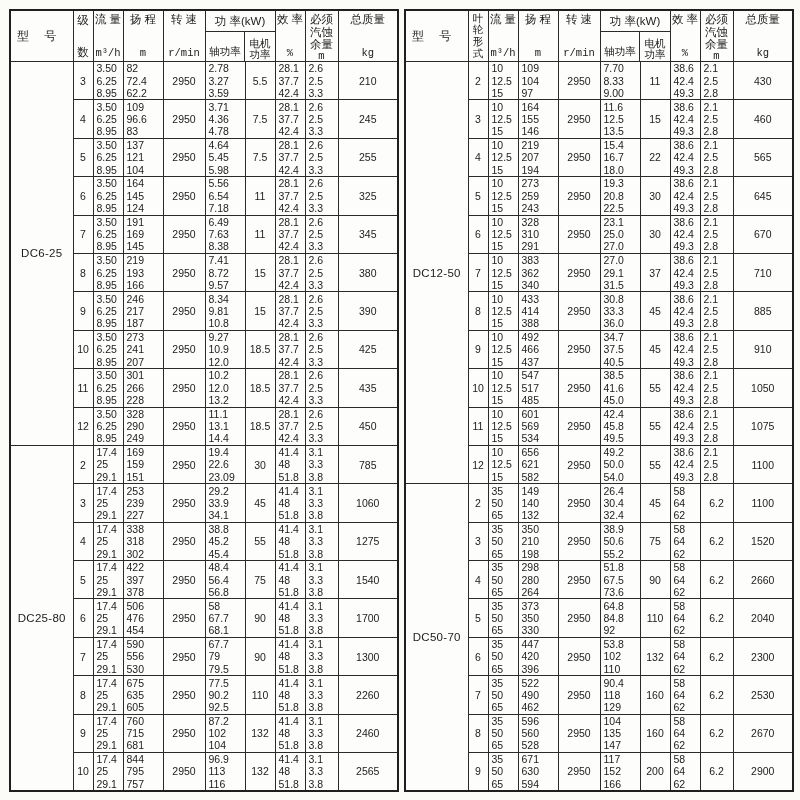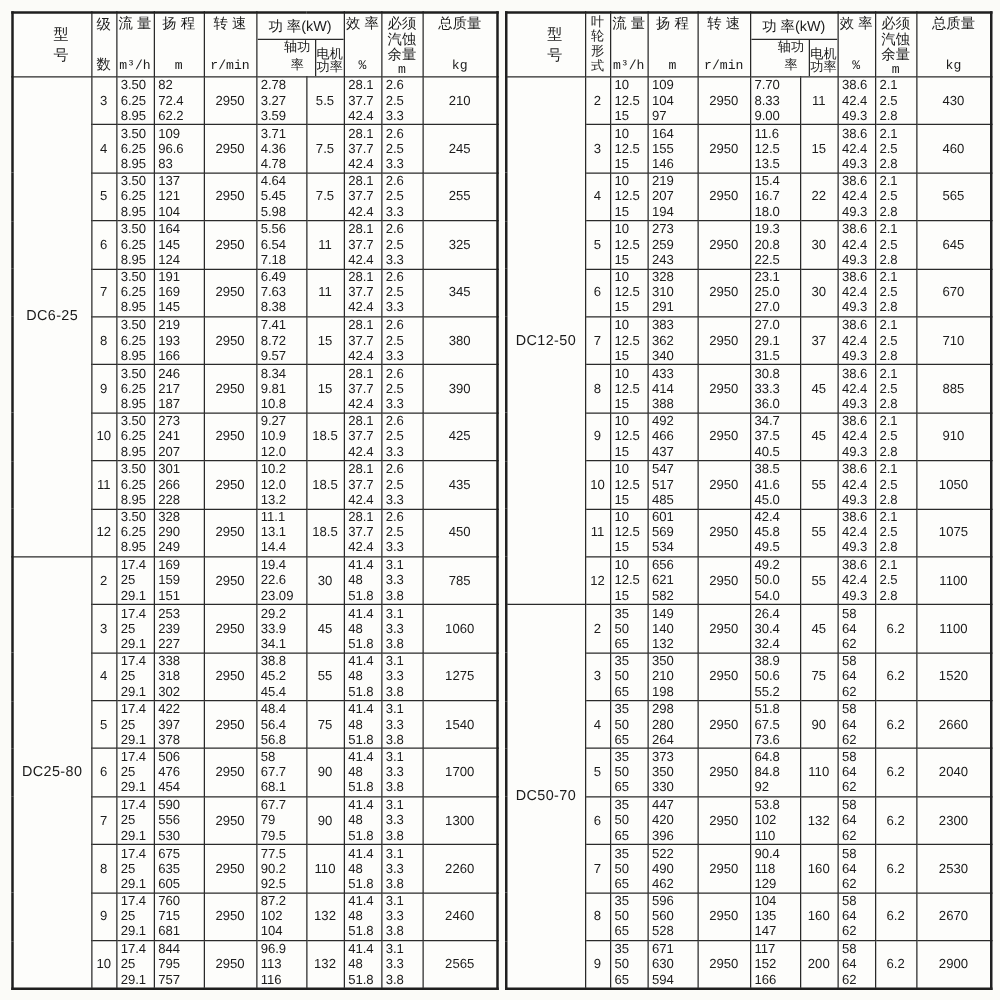--- a/index.html
+++ b/index.html
@@ -26,35 +26,35 @@
   }
   thead tr{height:50px;}
   tbody tr{height:38.4px;}
   
   .hcell{
     display:flex;flex-direction:column;justify-content:space-between;
     align-items:center;height:46px;padding:2px 0;
   }
   .hlabel{font-size:11.5px;line-height:12.5px;word-break:break-all;}
   .hunit{font-size:10.5px;line-height:11px;font-family:Liberation Mono, monospace;}
-  .h-model{font-size:12px;letter-spacing:6px;text-align:center;padding-left:20px;}
+  .h-model{font-size:12px;letter-spacing:6px;text-align:left;padding-left:6px;}
   .stack-sparse{
     display:flex;flex-direction:column;justify-content:space-between;
     align-items:center;height:44px;padding:3px 0;font-size:11.5px;line-height:12px;
   }
   .stack-tight{
     display:flex;flex-direction:column;justify-content:center;
     align-items:center;height:46px;font-size:10.5px;line-height:11.6px;
   }
   .power-top{
     height:20px;border-bottom:1px solid #2a2a2a;
     display:flex;align-items:center;justify-content:center;
     font-size:11.5px;
   }
-  .power-bot{display:flex;height:29px;margin-left:18px;}
+  .power-bot{display:flex;height:29px;}
   .power-shaft{
     width:57.1%;border-right:1px solid #2a2a2a;
     display:flex;align-items:flex-end;justify-content:center;
     font-size:10.5px;padding-bottom:2px;
   }
   .power-motor{
     width:42.9%;display:flex;flex-direction:column;justify-content:flex-end;
     align-items:center;font-size:10.5px;line-height:10.5px;padding-bottom:2px;
   }
   

